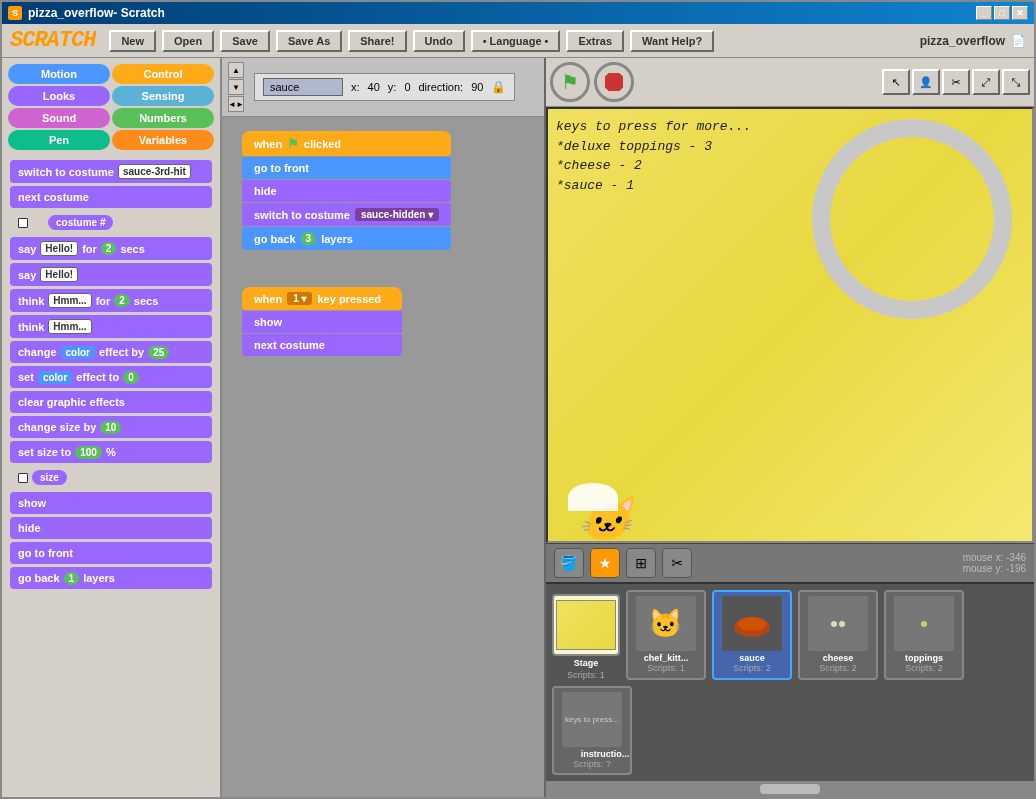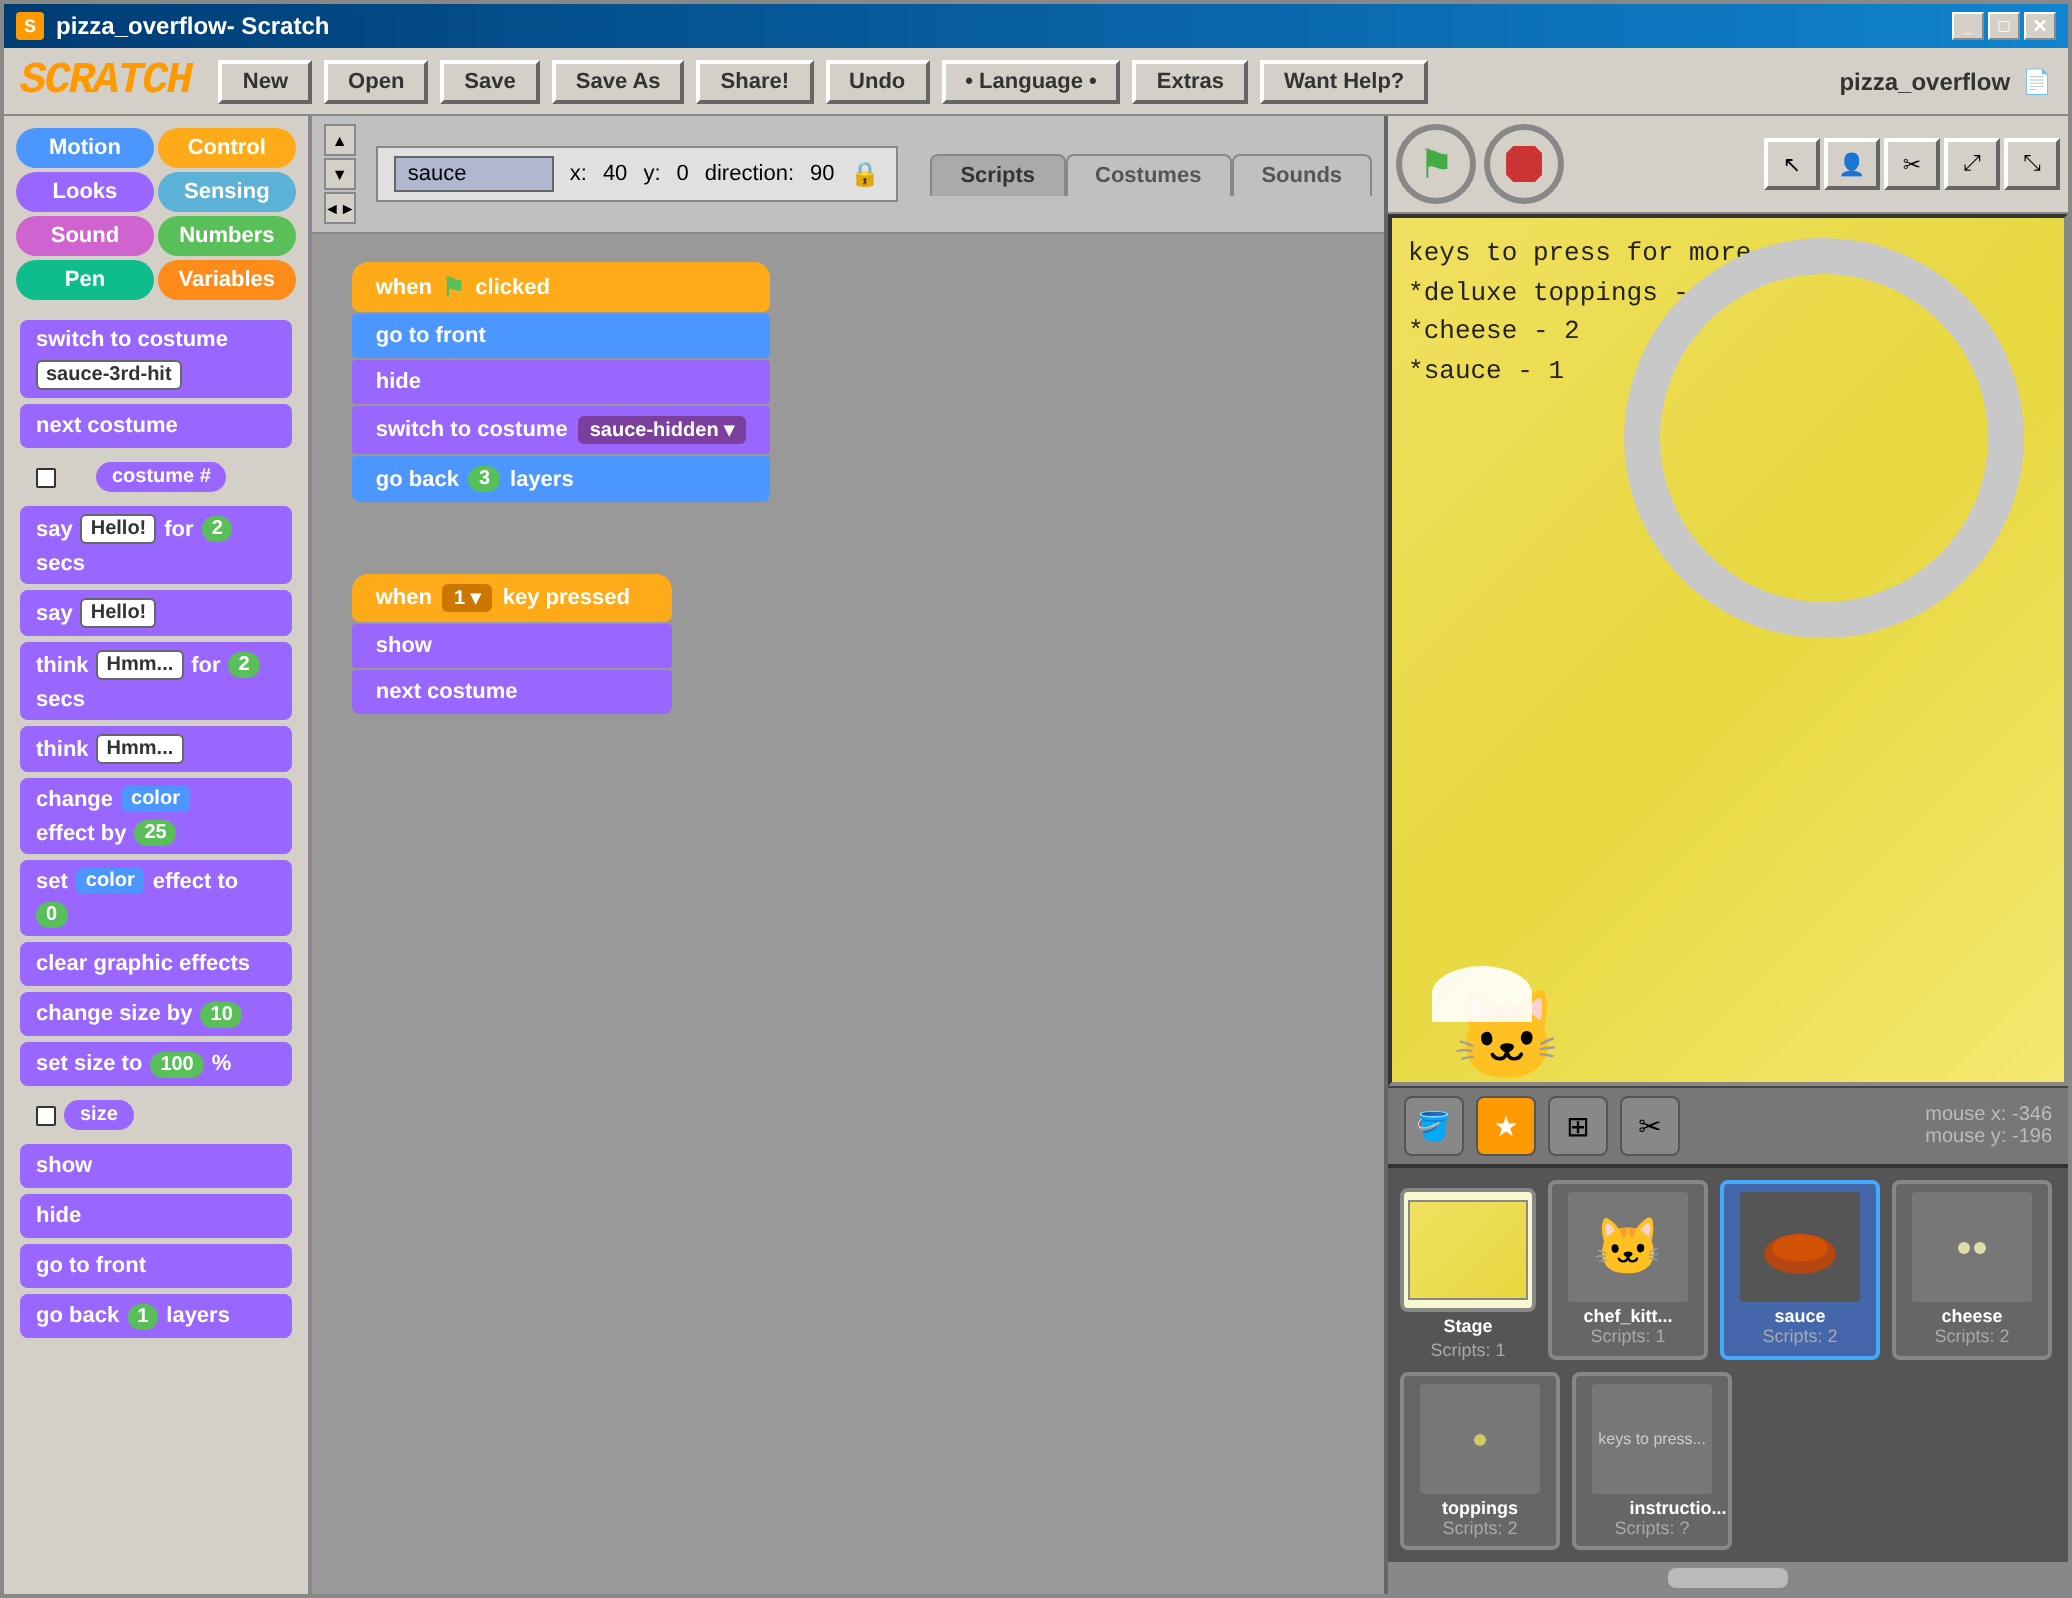--- a/index.html
+++ b/index.html
@@ -51,21 +51,21 @@
     .sprite-info { background: #e0e0e0; border: 1px solid #888; padding: 4px 8px; display: flex; align-items: center; gap: 8px; font-size: 11px; min-width: 200px; }
     .sprite-name-input { background: #b0b8d0; border: 1px solid #666; padding: 2px 6px; font-size: 11px; width: 80px; }
     .tab-btn { padding: 4px 14px; font-size: 11px; font-weight: bold; cursor: pointer; border: 1px solid #888; border-bottom: none; border-radius: 4px 4px 0 0; }
     .tab-active { background: #aaa; color: #333; }
     .tab-inactive { background: #c0c0c0; color: #555; }
     .script-canvas { flex: 1; background: #999; overflow: auto; padding: 10px; position: relative; }
 
     
     .stage-area { width: 490px; background: #888; display: flex; flex-direction: column; border-left: 2px solid #666; }
     .stage-toolbar { background: #d4d0c8; border-bottom: 1px solid #888; padding: 4px; display: flex; align-items: center; gap: 4px; }
-    .stage-canvas { flex: 1; background: #f8f8d0; overflow: hidden; position: relative; border: 2px inset #888; }
+    .stage-canvas { flex: 1; background: #f8f8d0; overflow: hidden; position: relative; border: 2px inset #888; font-style: italic; }
     .stage-text { position: absolute; top: 8px; left: 8px; font-family: 'Courier New', monospace; font-size: 13px; color: #222; line-height: 1.5; }
     .stage-circle { position: absolute; right: 20px; top: 10px; width: 200px; height: 200px; border-radius: 50%; border: 18px solid #c8c8c8; background: transparent; }
     .green-flag { width: 40px; height: 40px; border-radius: 50%; background: #d4d0c8; border: 3px solid #888; display: flex; align-items: center; justify-content: center; cursor: pointer; font-size: 20px; color: #4a4; }
     .red-stop { width: 40px; height: 40px; border-radius: 50%; background: #d4d0c8; border: 3px solid #888; display: flex; align-items: center; justify-content: center; cursor: pointer; }
     .stop-shape { width: 18px; height: 18px; background: #cc3333; clip-path: polygon(20% 0%, 80% 0%, 100% 20%, 100% 80%, 80% 100%, 20% 100%, 0% 80%, 0% 20%); }
     .resize-btns { display: flex; gap: 2px; align-items: center; }
     .resize-btn { width: 28px; height: 26px; background: #d4d0c8; border: 2px solid; border-top-color: #fff; border-left-color: #fff; border-right-color: #666; border-bottom-color: #666; cursor: pointer; display: flex; align-items: center; justify-content: center; font-size: 11px; }
     .stage-thumb { width: 68px; min-width: 68px; background: #f8f8d0; border: 2px solid #888; border-radius: 4px; display: flex; flex-direction: column; align-items: center; padding: 4px; cursor: pointer; margin-top: 4px; }
 
     
@@ -231,25 +231,20 @@
           <input class="sprite-name-input" type="text" value="sauce" style="">
           <span>x:</span>
           <span>40</span>
           <span>y:</span>
           <span>0</span>
           <span>direction:</span>
           <span>90</span>
           <span class="lock-icon">🔒</span>
         </div>
 
-        <div style="display:flex; gap:0; margin-left:10px;">
-          <button class="tab-btn tab-active">Scripts</button>
-          <button class="tab-btn tab-inactive">Costumes</button>
-          <button class="tab-btn tab-inactive">Sounds</button>
-        </div>
       </div>
 
       <div class="script-canvas">
 
         <div style="position:absolute; left:20px; top:14px;">
 
           <div style="background:#ffab19; border-radius:8px 8px 4px 4px; padding:5px 12px; font-size:11px; font-weight:bold; color:white; cursor:grab; display:flex; align-items:center; gap:5px; position:relative; min-width:160px;">
             <span>when</span>
             <span style="color:#59c059; font-weight:bold; font-size:13px;">⚑</span>
             <span>clicked</span>

